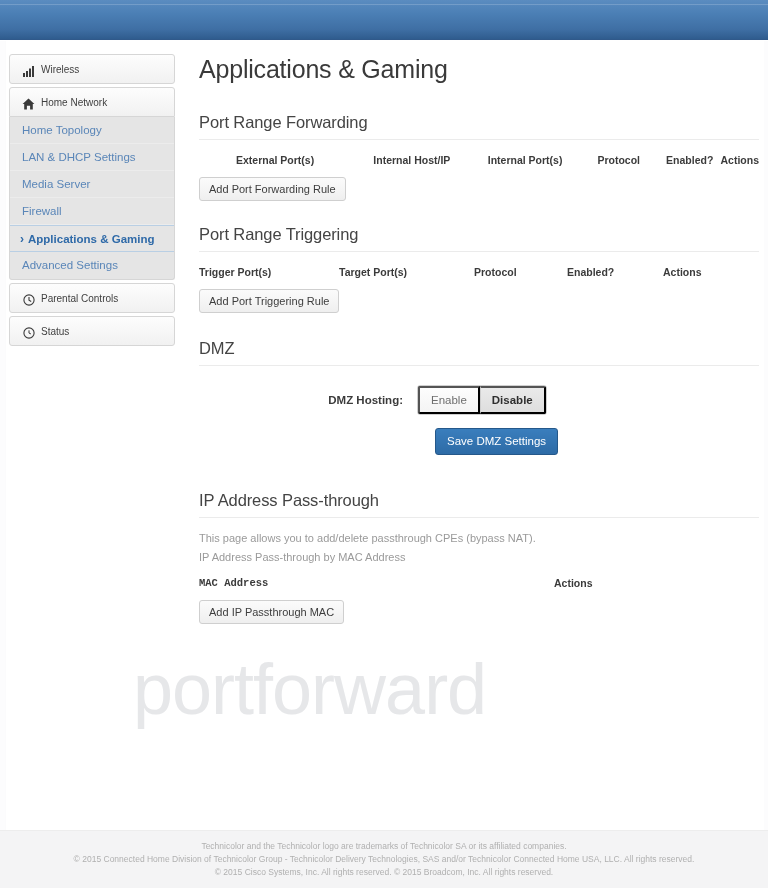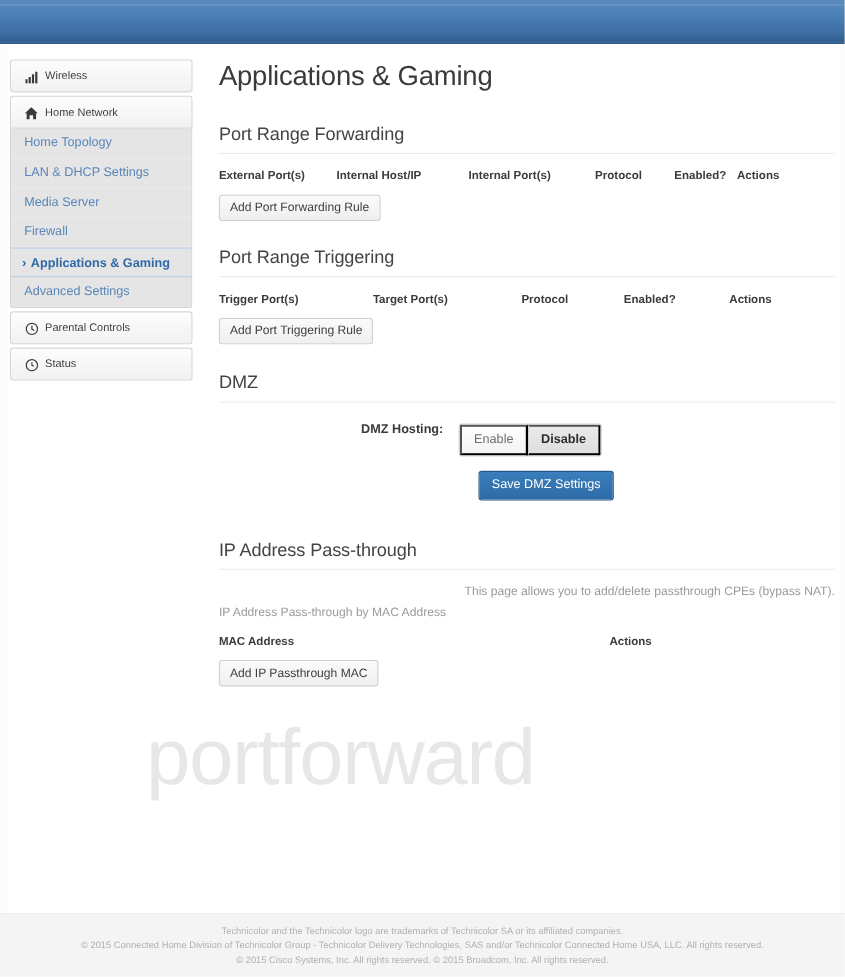--- a/index.html
+++ b/index.html
@@ -181,21 +181,21 @@
     color: #ffffff;
     padding: 6px 11px;
     line-height: 13px;
     white-space: nowrap;
     font-family: "Liberation Sans", sans-serif;
   }
 
   
   .dmz-row {
     display: flex;
-    align-items: flex-start;
+    align-items: center;
     padding-top: 19px;
   }
   .dmz-label {
     font-size: 11.5px;
     font-weight: bold;
     color: #3b3b3b;
     width: 218px;
     text-align: right;
     padding-right: 14px;
   }
@@ -224,21 +224,20 @@
   }
   .save-row {
     display: flex;
     padding-top: 13px;
     padding-left: 236px;
   }
   .desc {
     font-size: 11px;
     color: #9a9a9a;
     padding-top: 14px;
-    text-align: right;
   }
   .desc2 {
     font-size: 11px;
     color: #9a9a9a;
     padding-top: 7px;
   }
 
   
   .watermark {
     position: absolute;
@@ -330,21 +329,21 @@
     </a>
   </nav>
 
   <main class="content">
 
     <h1 class="page-title">Applications &amp; Gaming</h1>
 
     <section class="section" style="margin-top:29px;">
       <h2 class="section-title">Port Range Forwarding</h2>
       <div class="colhead">
-        <span style="width:107px;">External Port(s)</span>
+        <span style="width:144px;margin-left:37px;">External Port(s)</span>
         <span style="width:120px;">Internal Host/IP</span>
         <span style="width:115px;">Internal Port(s)</span>
         <span style="width:72px;">Protocol</span>
         <span style="width:57px;">Enabled?</span>
         <span>Actions</span>
       </div>
       <button class="btn-gray">Add Port Forwarding Rule</button>
     </section>
 
     <section class="section" style="margin-top:24px;">
@@ -371,21 +370,21 @@
       <div class="save-row">
         <button class="btn-blue">Save DMZ Settings</button>
       </div>
     </section>
 
     <section class="section" style="margin-top:36px;">
       <h2 class="section-title">IP Address Pass-through</h2>
       <div class="desc">This page allows you to add/delete passthrough CPEs (bypass NAT).</div>
       <div class="desc2">IP Address Pass-through by MAC Address</div>
       <div class="colhead">
-        <span style="width:355px;">MAC Address</span>
+        <span style="width:355px;font-family:Liberation Mono, monospace;">MAC Address</span>
         <span>Actions</span>
       </div>
       <button class="btn-gray">Add IP Passthrough MAC</button>
     </section>
 
   </main>
 
   <div class="watermark">portforward</div>
 
   <footer class="footer">

